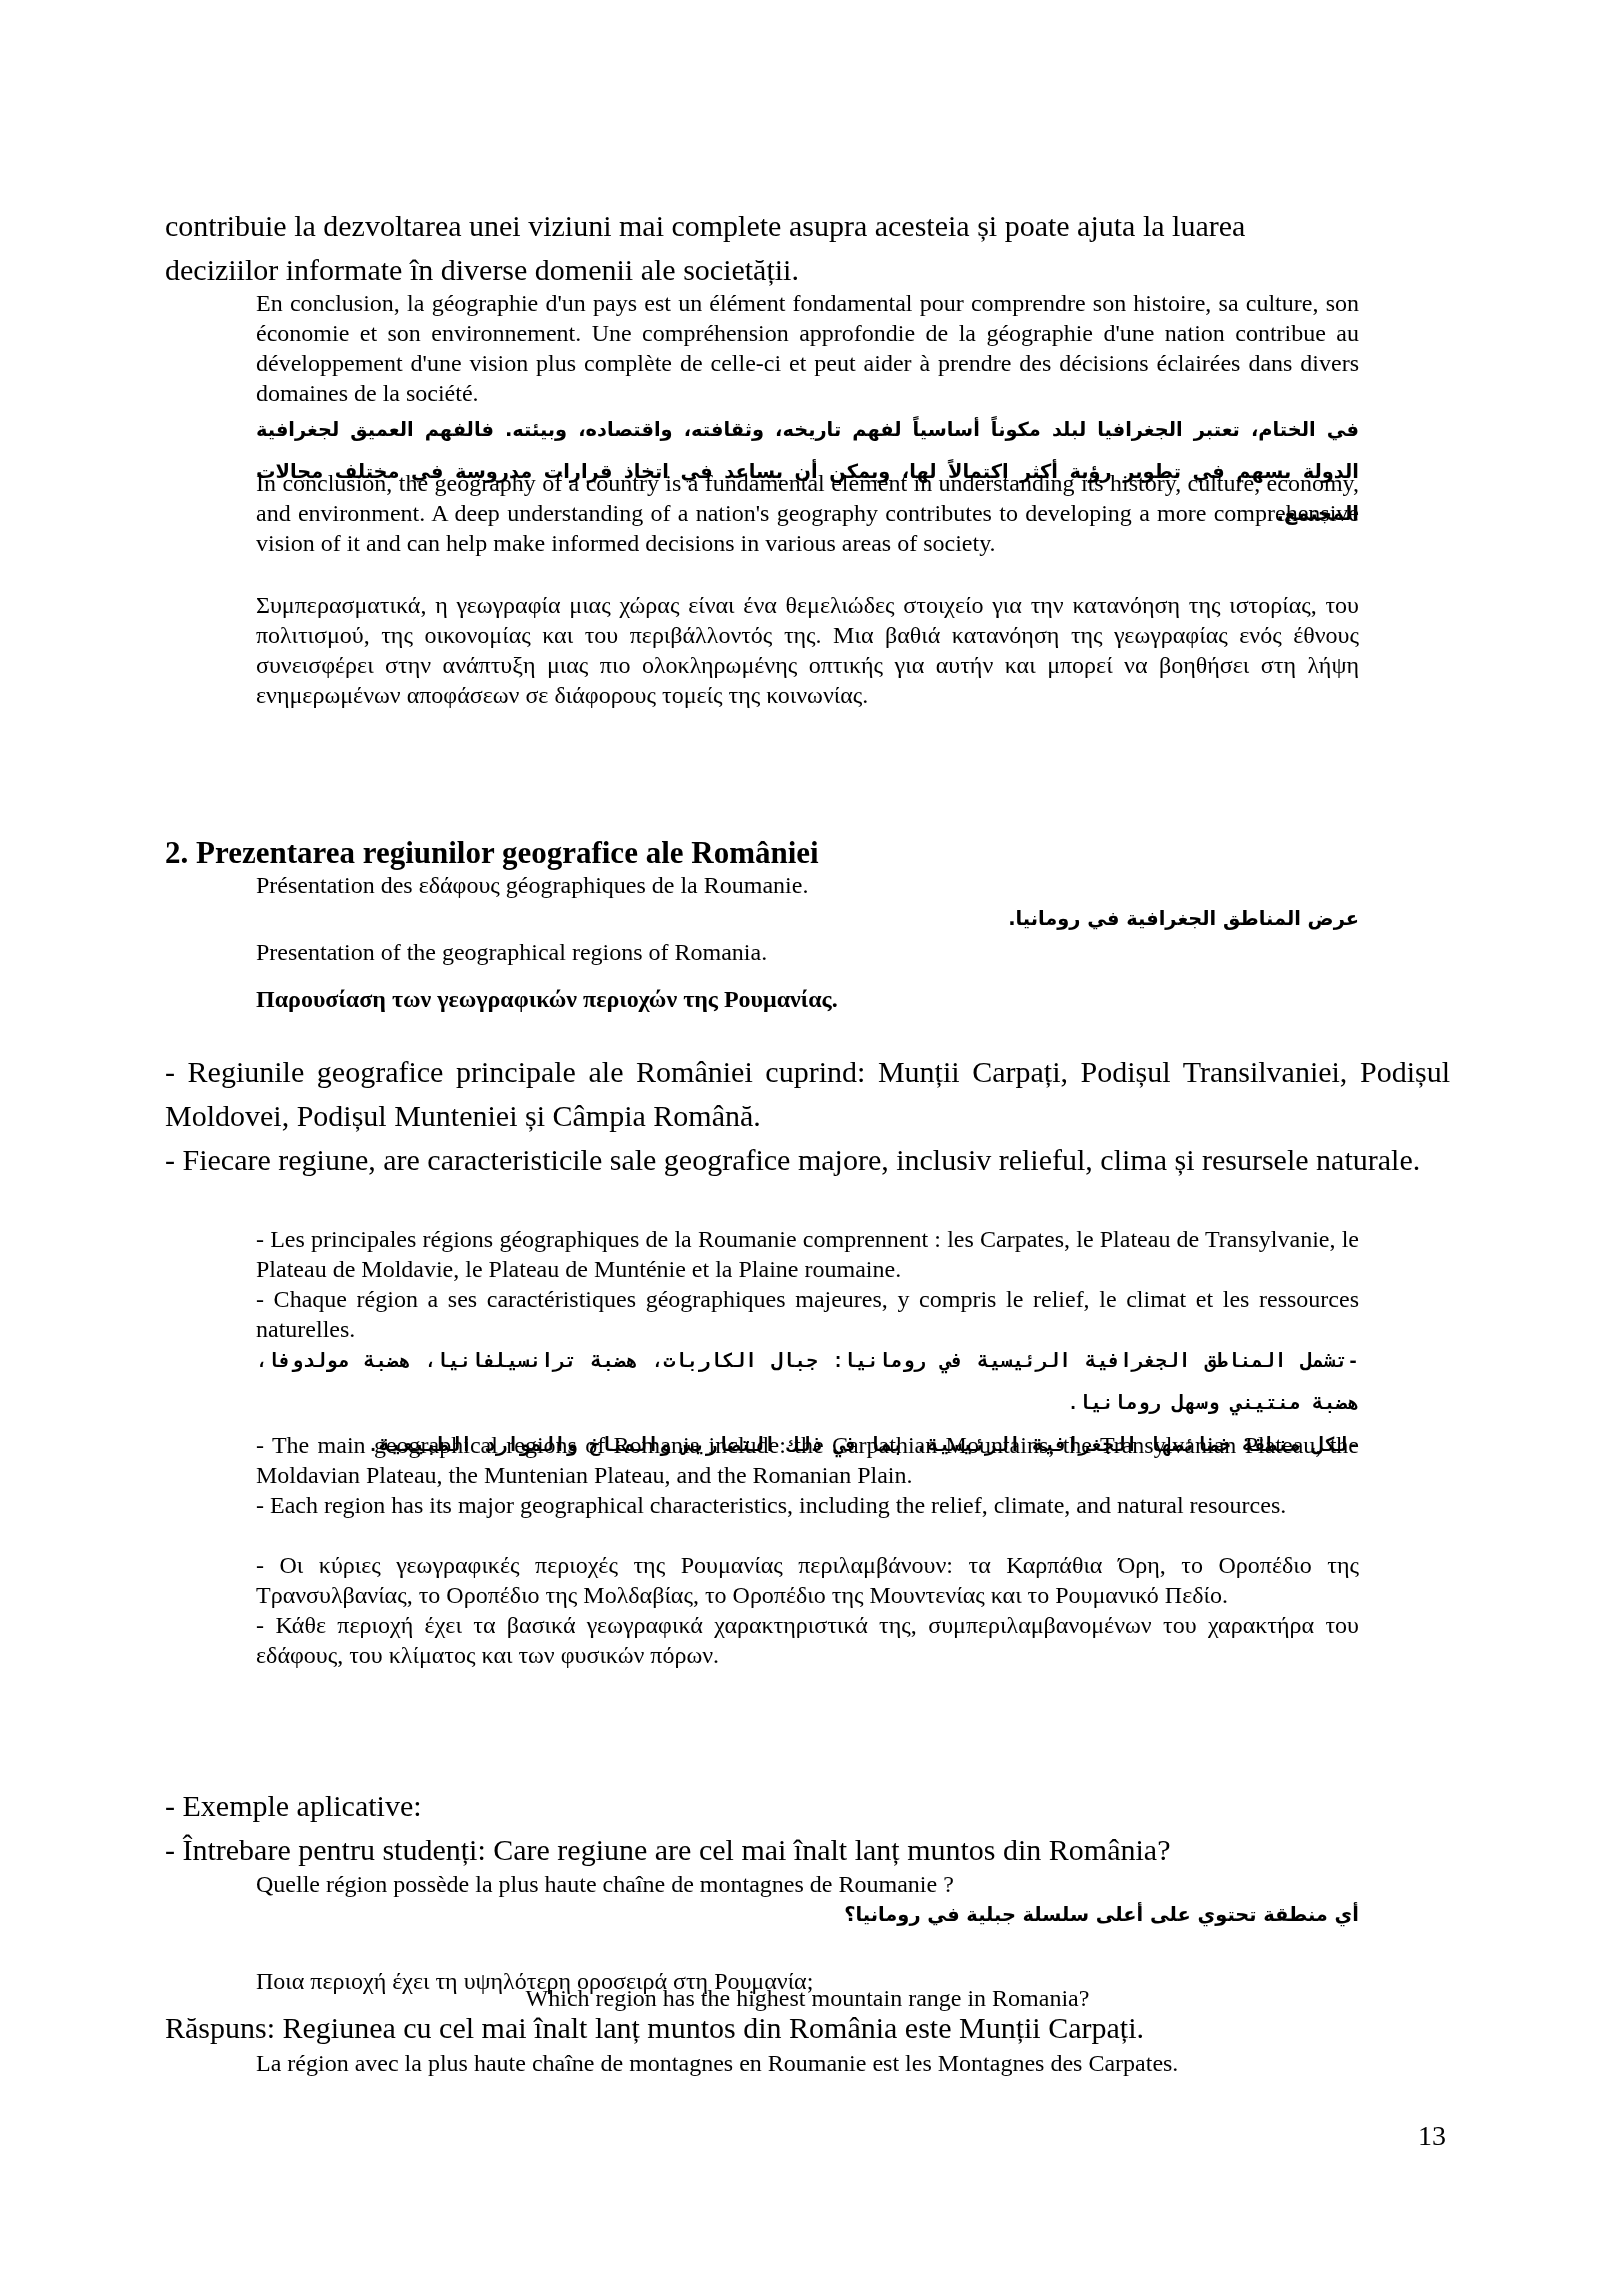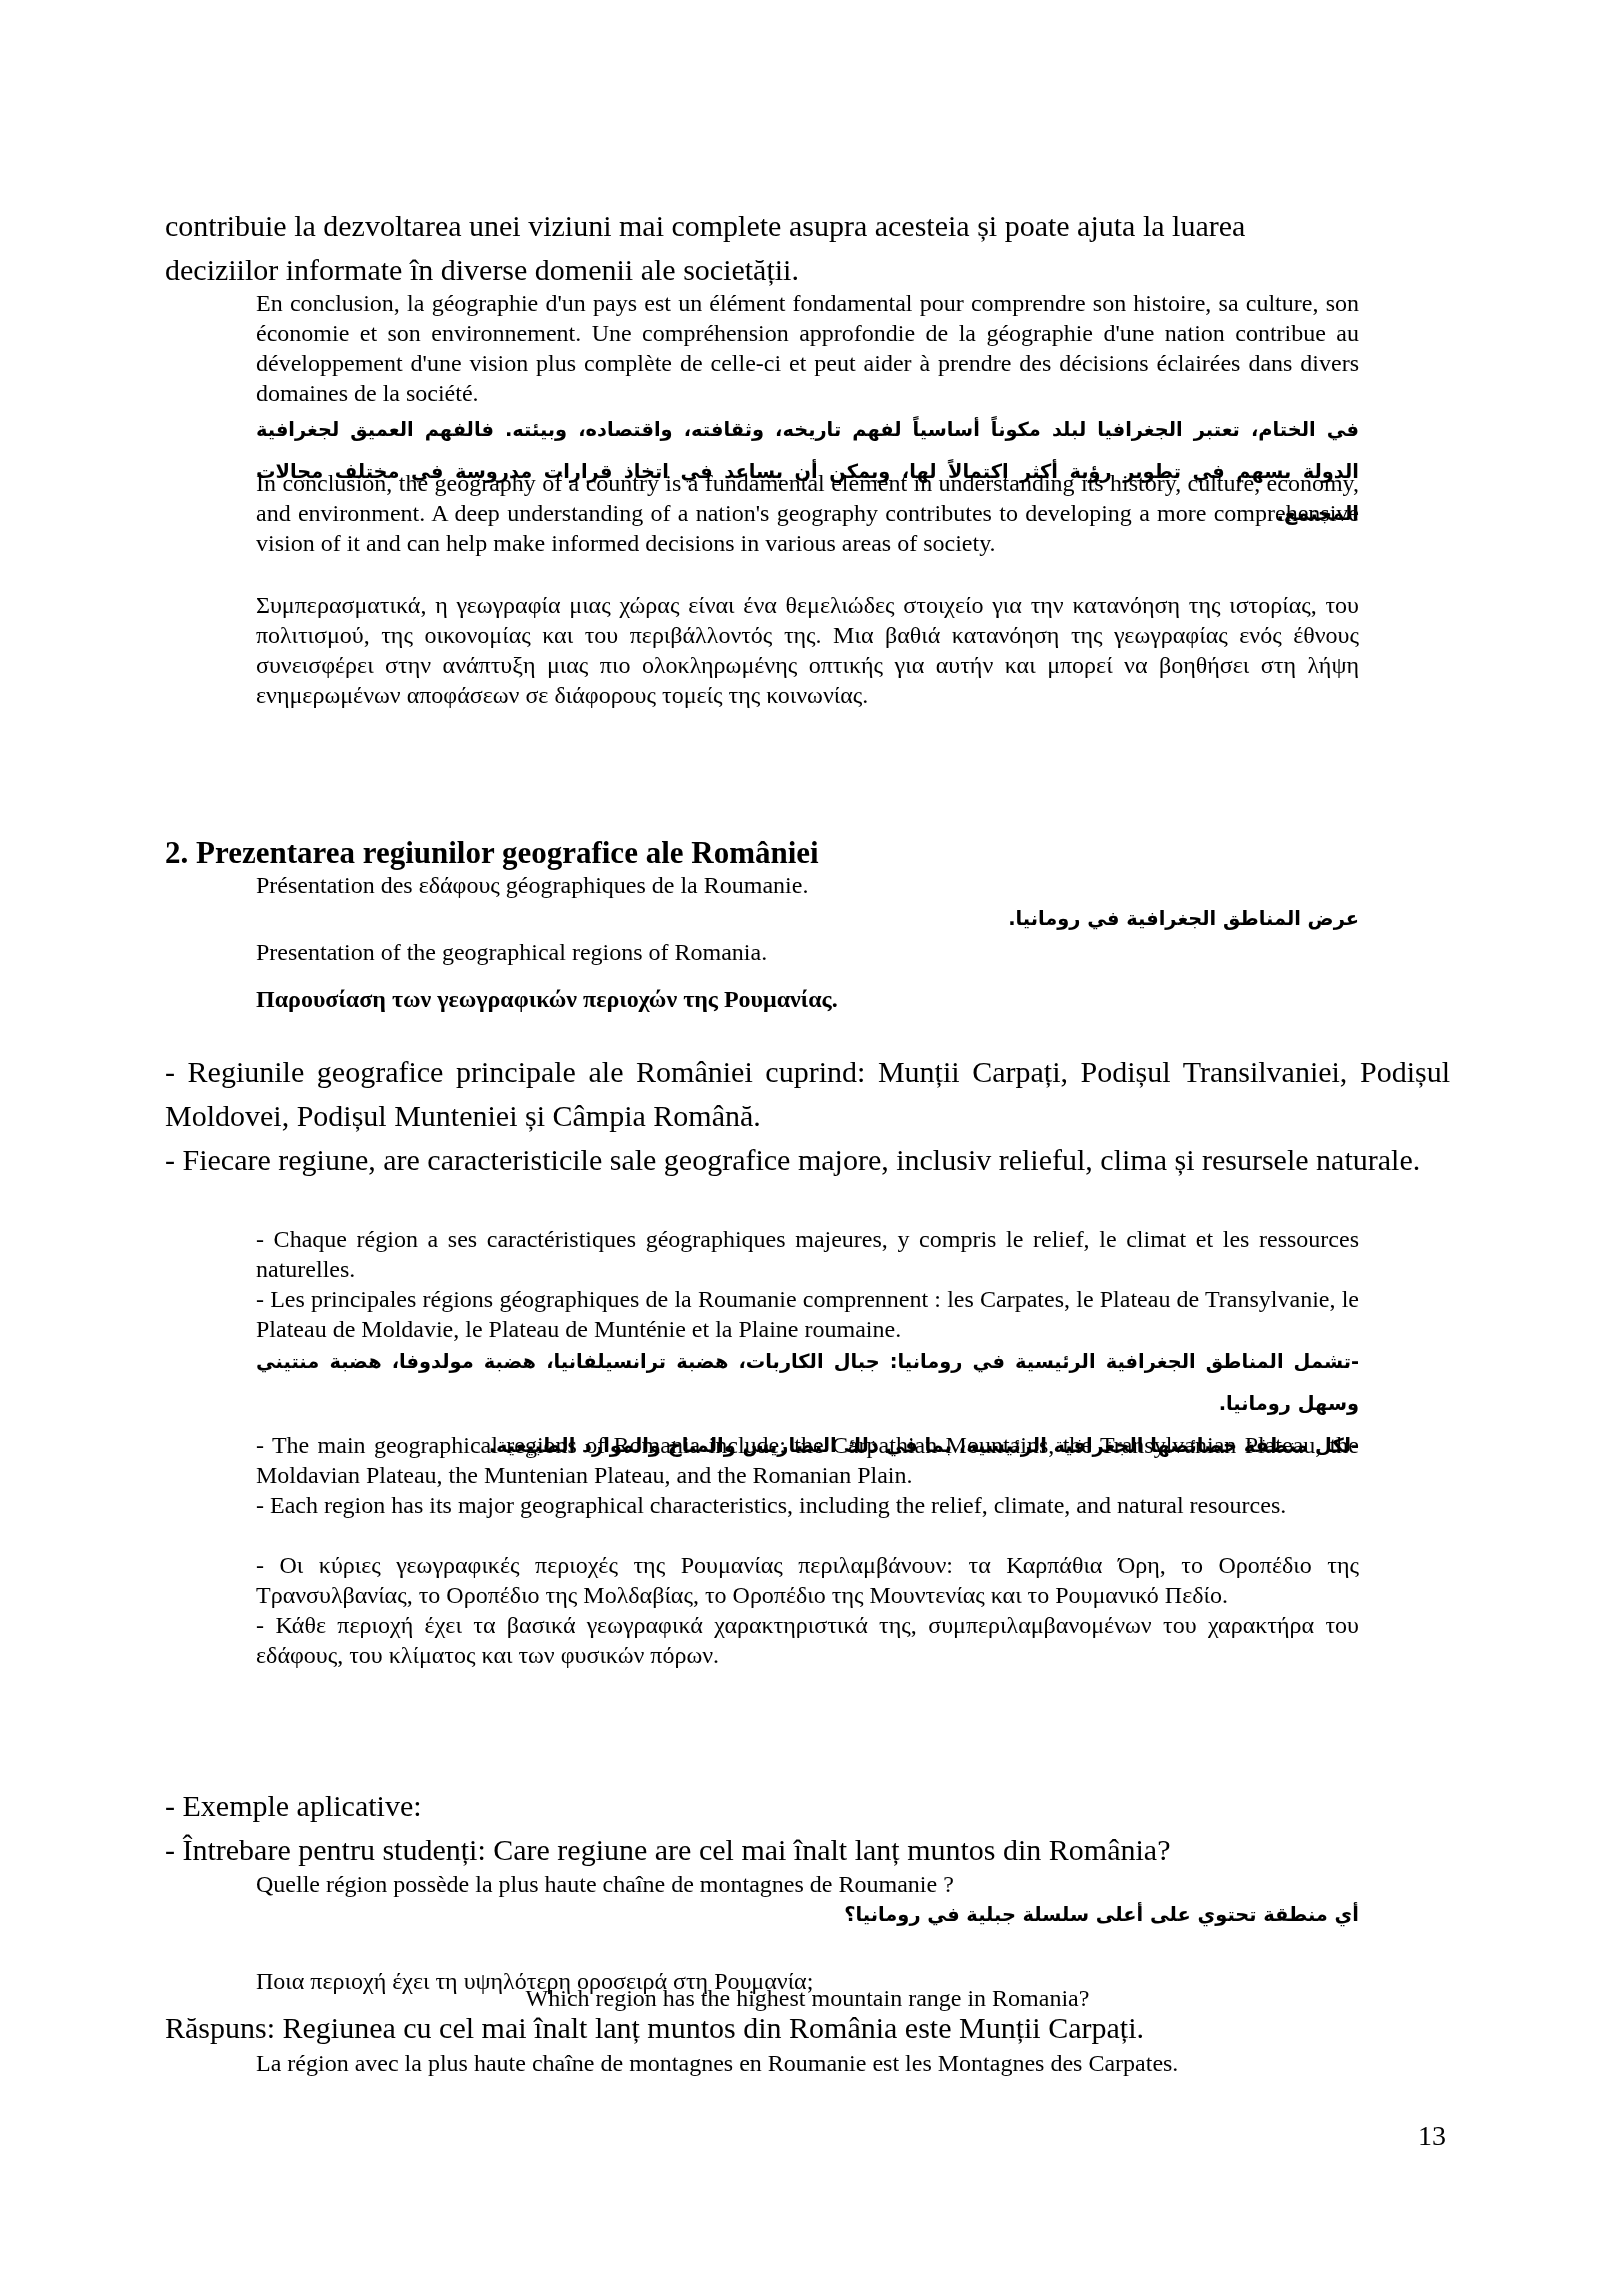--- a/index.html
+++ b/index.html
@@ -39,25 +39,25 @@
   <p class="indent ar-right" style="top:904px; line-height:29.5px;">عرض المناطق الجغرافية في رومانيا.</p>
   <p class="indent" style="top:937px; text-align:left;">Presentation of the geographical regions of Romania.</p>
   <p class="indent bold" style="top:968px; text-align:left;">Παρουσίαση των γεωγραφικών περιοχών της Ρουμανίας.</p>
 
   <div class="main" style="top:1050px;">
     <p>- Regiunile geografice principale ale României cuprind: Munții Carpați, Podișul Transilvaniei, Podișul Moldovei, Podișul Munteniei și Câmpia Română.</p>
     <p>- Fiecare regiune, are caracteristicile sale geografice majore, inclusiv relieful, clima și resursele naturale.</p>
   </div>
 
   <div class="indent" style="top:1224px;">
+    <p>- Les principales régions géographiques de la Roumanie comprennent : les Carpates, le Plateau de Transylvanie, le Plateau de Moldavie, le Plateau de Munténie et la Plaine roumaine.</p>
     <p>- Chaque région a ses caractéristiques géographiques majeures, y compris le relief, le climat et les ressources naturelles.</p>
-    <p>- Les principales régions géographiques de la Roumanie comprennent : les Carpates, le Plateau de Transylvanie, le Plateau de Moldavie, le Plateau de Munténie et la Plaine roumaine.</p>
   </div>
 
-  <div class="indent ar" style="top:1341px;">
+  <div class="indent ar" style="top:1341px;font-family:Liberation Mono, monospace;">
     <p>-تشمل المناطق الجغرافية الرئيسية في رومانيا: جبال الكاربات، هضبة ترانسيلفانيا، هضبة مولدوفا، هضبة منتيني وسهل رومانيا.</p>
     <p>-لكل منطقة خصائصها الجغرافية الرئيسية، بما في ذلك التضاريس والمناخ والموارد الطبيعية.</p>
   </div>
 
   <div class="indent" style="top:1430px;">
     <p>- The main geographical regions of Romania include: the Carpathian Mountains, the Transylvanian Plateau, the Moldavian Plateau, the Muntenian Plateau, and the Romanian Plain.</p>
     <p>- Each region has its major geographical characteristics, including the relief, climate, and natural resources.</p>
   </div>
 
   <div class="indent" style="top:1550px;">

